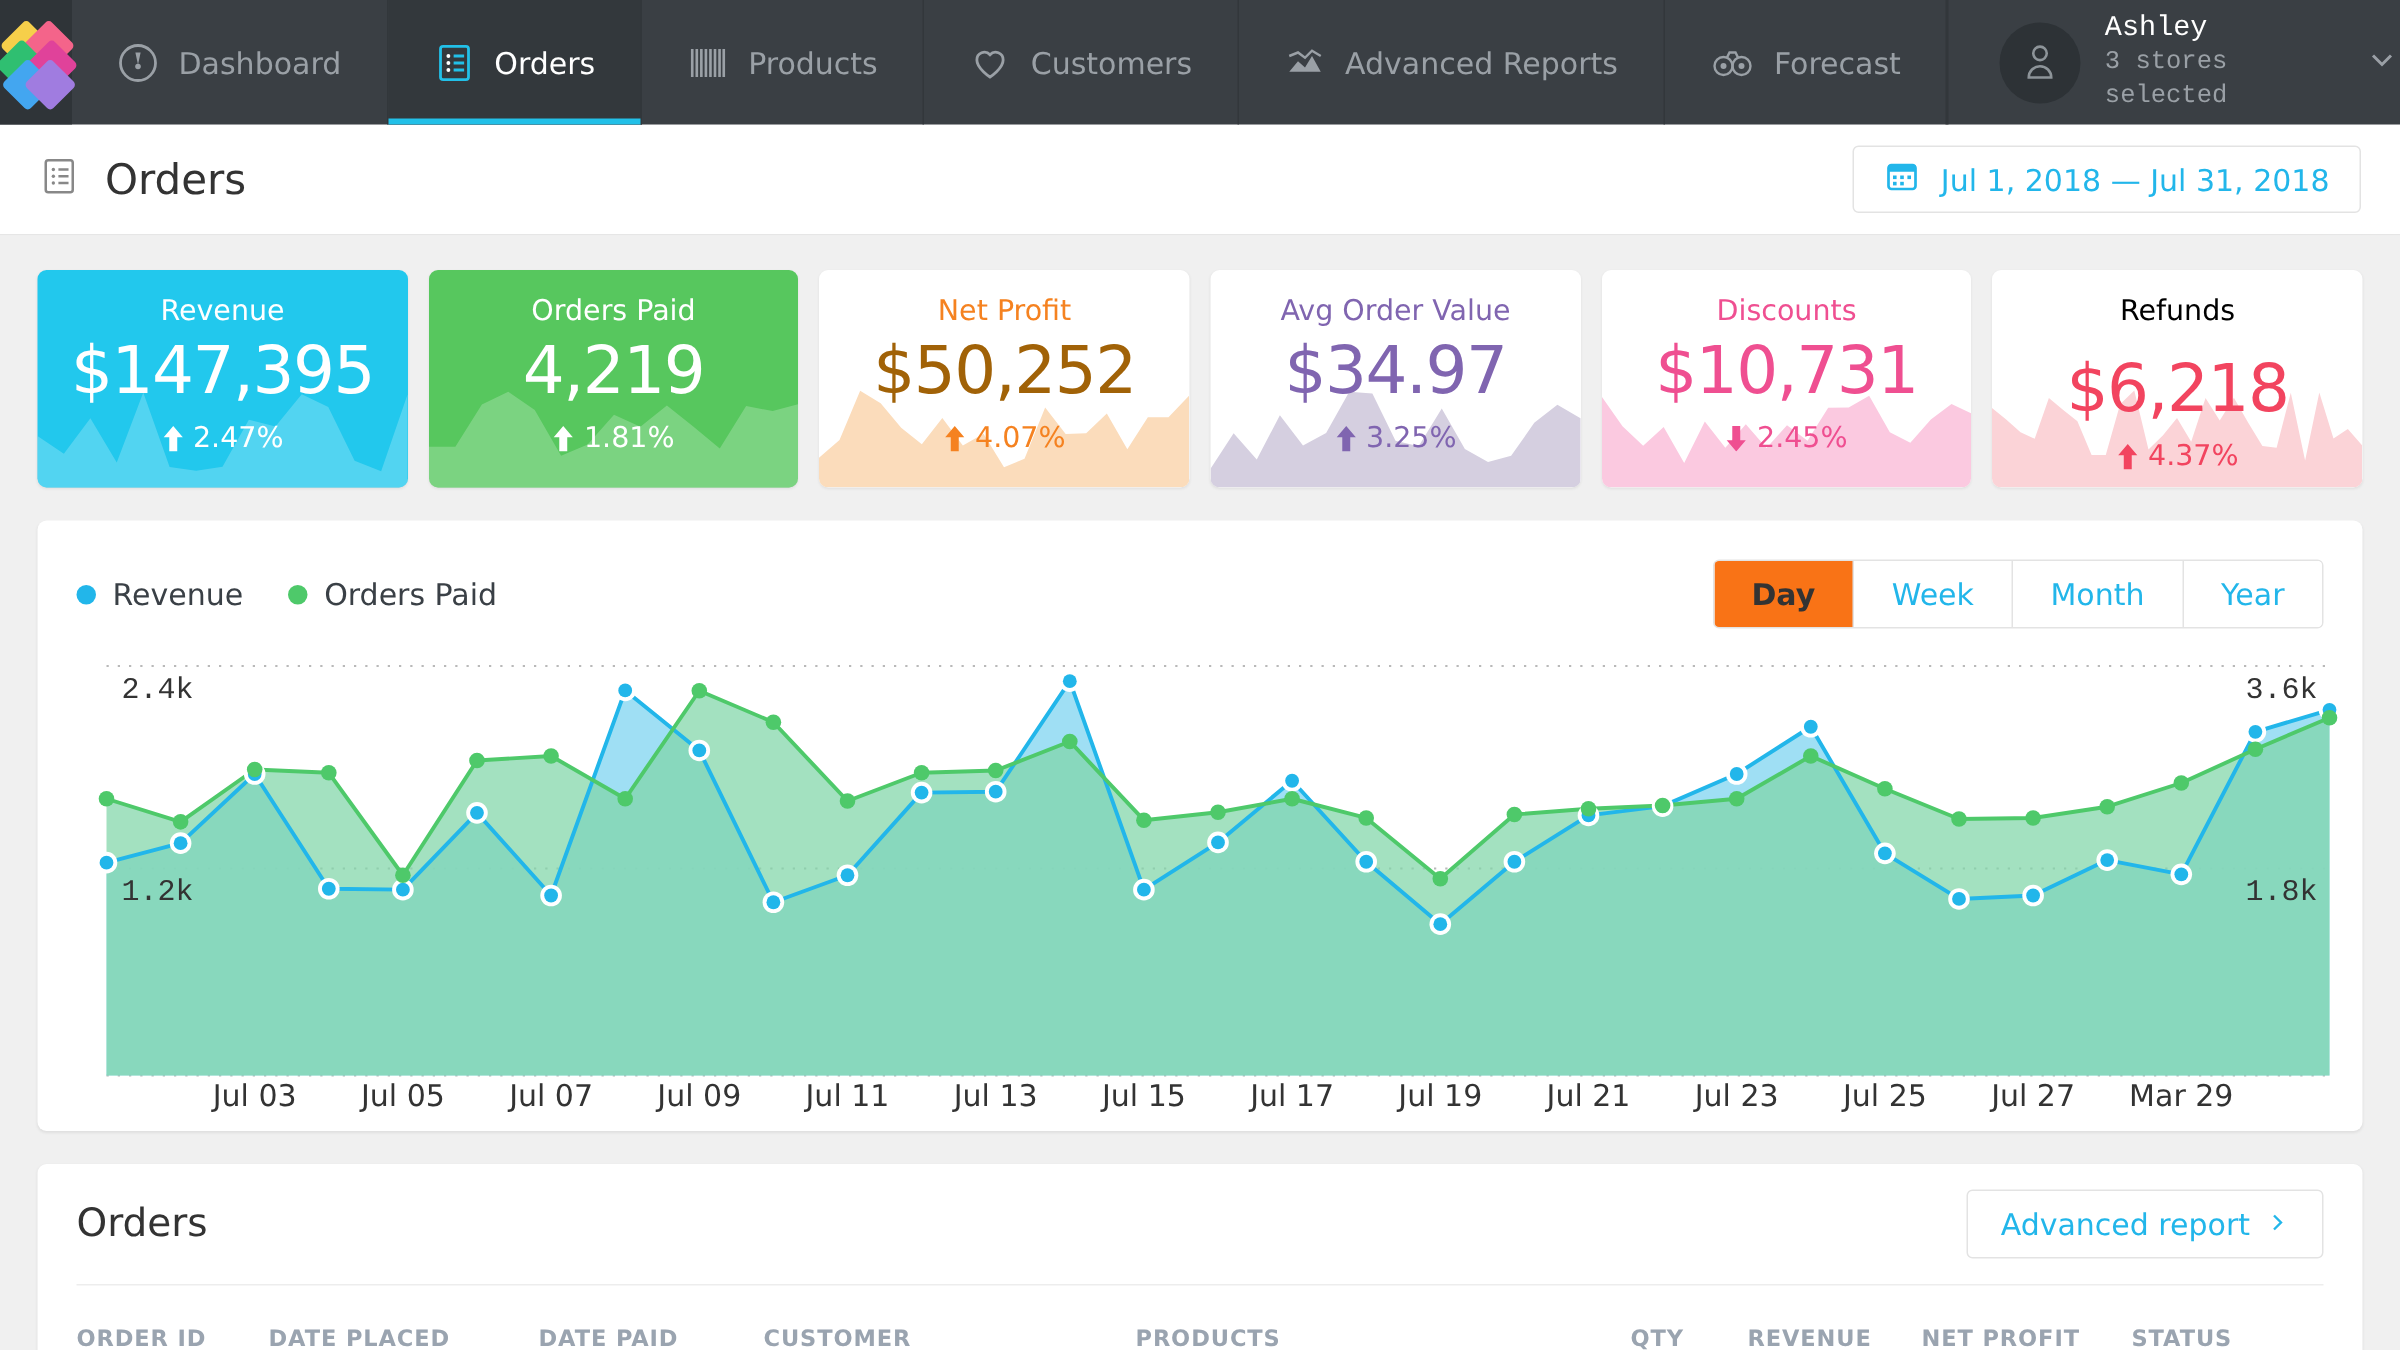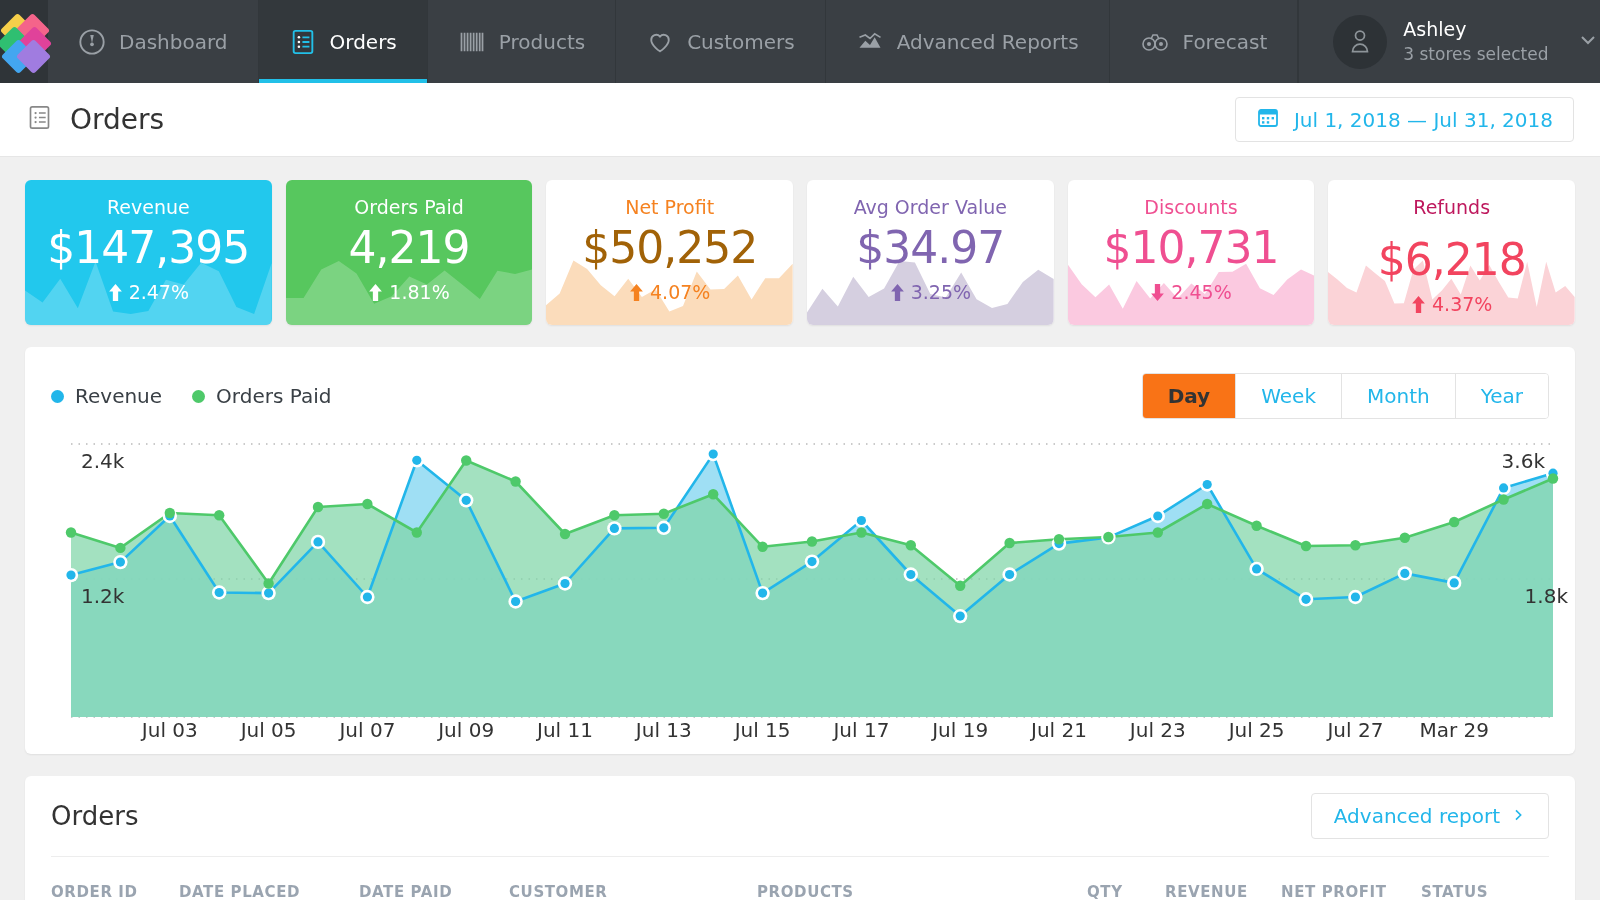--- a/index.html
+++ b/index.html
@@ -53,21 +53,21 @@
     display:flex; align-items:center; gap:16px;
     padding:0 28px 0 34px; cursor:pointer;
     border-left:1px solid #32373b;
     min-width:330px;
   }
   .avatar {
     width:54px; height:54px; border-radius:50%;
     background:#2d3236; display:flex; align-items:center; justify-content:center;
   }
   .avatar svg { stroke:#8d9499; fill:none; stroke-width:1.6; }
-  .user-text { flex:1; line-height:1.35; }
+  .user-text { flex:1; line-height:1.35;font-family:Liberation Mono, monospace; }
   .user-name { color:#fff; font-size:19px; }
   .user-sub { color:#9aa0a6; font-size:17px; }
   .chev svg { stroke:#9aa0a6; fill:none; stroke-width:2; }
 
   
   .page-header {
     height:74px; background:#fff;
     display:flex; align-items:center;
     padding:0 26px;
     border-bottom:1px solid #e6e6e6;
@@ -131,21 +131,21 @@
     padding:0 25px; height:44px; line-height:44px;
     font-size:20px; color:#22b6ea; background:#fff;
     border-right:1px solid #e3e3e3; cursor:pointer;
   }
   .gran-btn:last-child { border-right:none; }
   .gran-btn.active { background:#f97316; color:#333; font-weight:700; }
 
   .chart-area { position:absolute; left:0; right:0; top:92px; bottom:0; }
   .chart-svg { position:absolute; inset:0; width:100%; height:100%; }
   .axis-label {
-    position:absolute; font-size:20px; color:#333; z-index:3;
+    position:absolute; font-size:20px; color:#333; z-index:3;font-family:Liberation Mono, monospace;
   }
   .xlabels { position:absolute; left:0; right:0; bottom:8px; height:28px; }
   .xlabel {
     position:absolute; font-size:20px; color:#333;
     transform:translateX(-50%); white-space:nowrap;
   }
 
   
   .orders-card {
     margin:22px 25px 0 25px;
@@ -377,21 +377,21 @@
         </svg>
         <span>2.45%</span>
       </div>
     </div>
     <div class="kpi light">
       <div class="kpi-spark">
         <svg viewBox="0 0 240 72" preserveAspectRatio="none">
           <path d="M0,72 L0.0,19.0 L9.2,26.6 L18.5,35.1 L27.7,39.5 L36.9,12.4 L46.2,20.4 L55.4,27.9 L64.6,50.4 L73.8,50.3 L83.1,16.5 L92.3,7.4 L101.5,46.6 L110.8,37.4 L120.0,25.7 L129.2,41.5 L138.5,12.4 L147.7,27.4 L156.9,12.1 L166.2,28.9 L175.4,44.4 L184.6,45.5 L193.8,8.8 L203.1,54.0 L212.3,8.7 L221.5,39.4 L230.8,33.0 L240.0,43.9 L240,72 Z" fill="#fbd3d7" opacity="1"></path>
         </svg>
       </div>
-      <div class="kpi-label" style="color: #be185d;">Refunds</div>
+      <div class="kpi-label" style="color: #000000;">Refunds</div>
       <div class="kpi-value" style="color: rgb(242, 68, 95); margin-top: 16px;">$6,218</div>
       <div class="kpi-delta" style="color: rgb(242, 68, 95);">
         <svg width="15" height="17" viewBox="0 0 14 16">
           <path d="M7 0 L13 7 H9.5 V16 H4.5 V7 H1 Z" fill="#f2445f"></path>
         </svg>
         <span>4.37%</span>
       </div>
     </div>
   </div>
 
@@ -514,21 +514,21 @@
         <circle cx="1281.0" cy="107.0" r="5.2" fill="#4ec96a"></circle>
         <circle cx="1330.4" cy="106.3" r="5.2" fill="#4ec96a"></circle>
         <circle cx="1379.8" cy="98.8" r="5.2" fill="#4ec96a"></circle>
         <circle cx="1429.2" cy="83.0" r="5.2" fill="#4ec96a"></circle>
         <circle cx="1478.6" cy="60.5" r="5.2" fill="#4ec96a"></circle>
         <circle cx="1528.0" cy="39.5" r="5.2" fill="#4ec96a"></circle>
       </svg>
     <div class="axis-label" id="lat0" style="left: 3.6129%; top: 3.1746%;">2.4k</div>
     <div class="axis-label" id="lat1" style="left: 3.6129%; top: 46.0317%;">1.2k</div>
     <div class="axis-label" id="rat0" style="left: 98.0645%; top: 3.1746%; transform: translateX(-100%);">3.6k</div>
-    <div class="axis-label" id="rat1" style="left: 98.0645%; top: 46.0317%; transform: translateX(-100%); margin-left: 23px;">1.8k</div>
+    <div class="axis-label" id="rat1" style="left: 98.0645%; top: 46.0317%; transform: translateX(-100%);">1.8k</div>
     <div class="xlabels" id="xlabels">
         <div class="xlabel" style="left: 9.34194%;">Jul 03</div>
         <div class="xlabel" style="left: 15.7161%;">Jul 05</div>
         <div class="xlabel" style="left: 22.0903%;">Jul 07</div>
         <div class="xlabel" style="left: 28.4645%;">Jul 09</div>
         <div class="xlabel" style="left: 34.8387%;">Jul 11</div>
         <div class="xlabel" style="left: 41.2129%;">Jul 13</div>
         <div class="xlabel" style="left: 47.5871%;">Jul 15</div>
         <div class="xlabel" style="left: 53.9613%;">Jul 17</div>
         <div class="xlabel" style="left: 60.3355%;">Jul 19</div>

